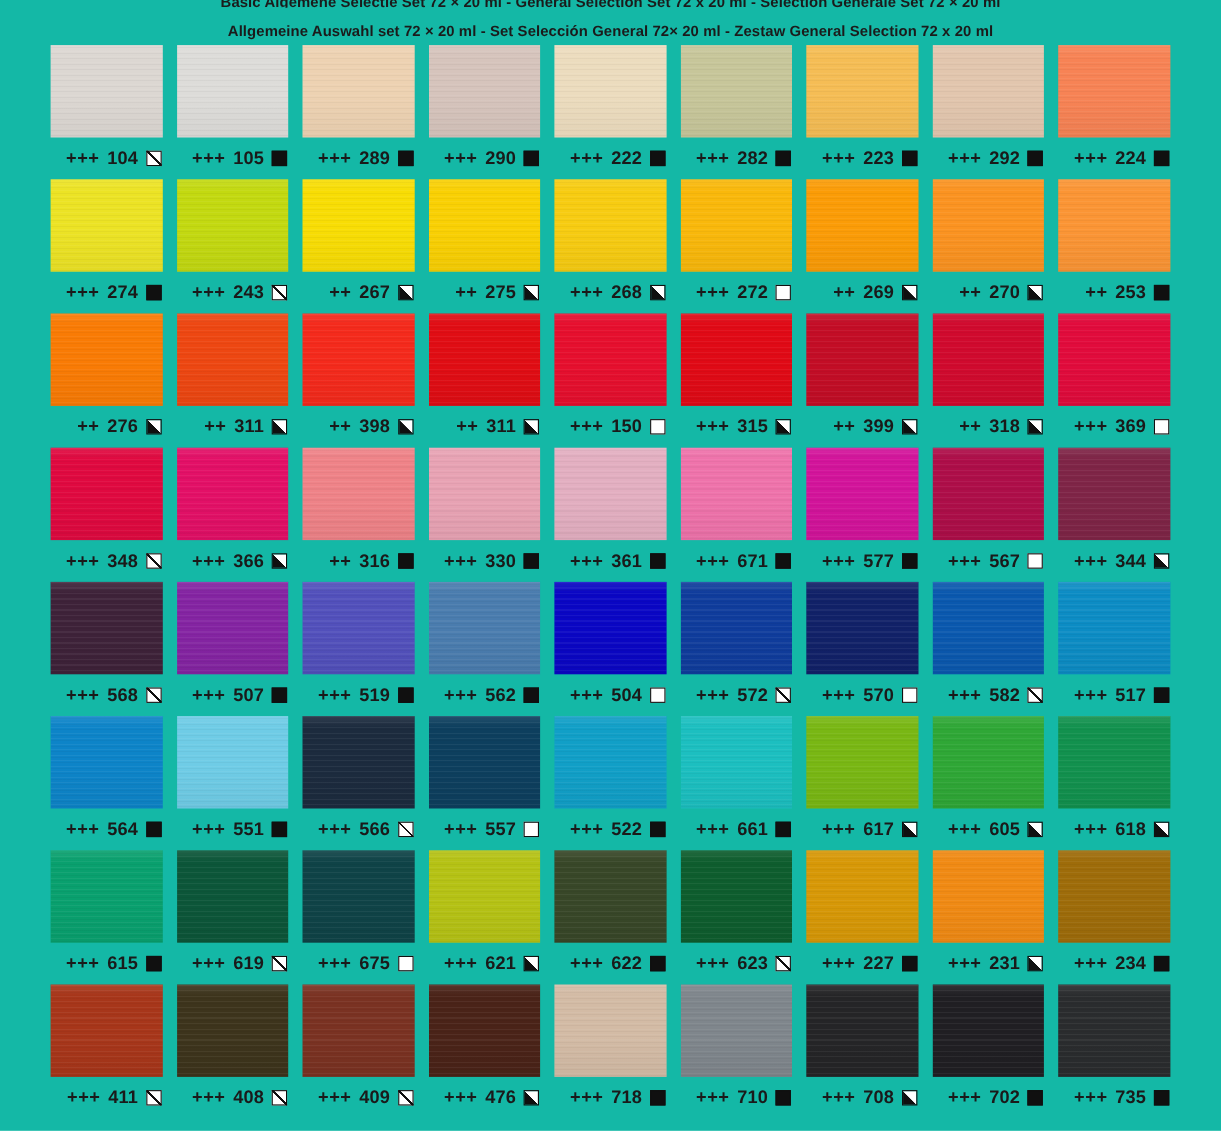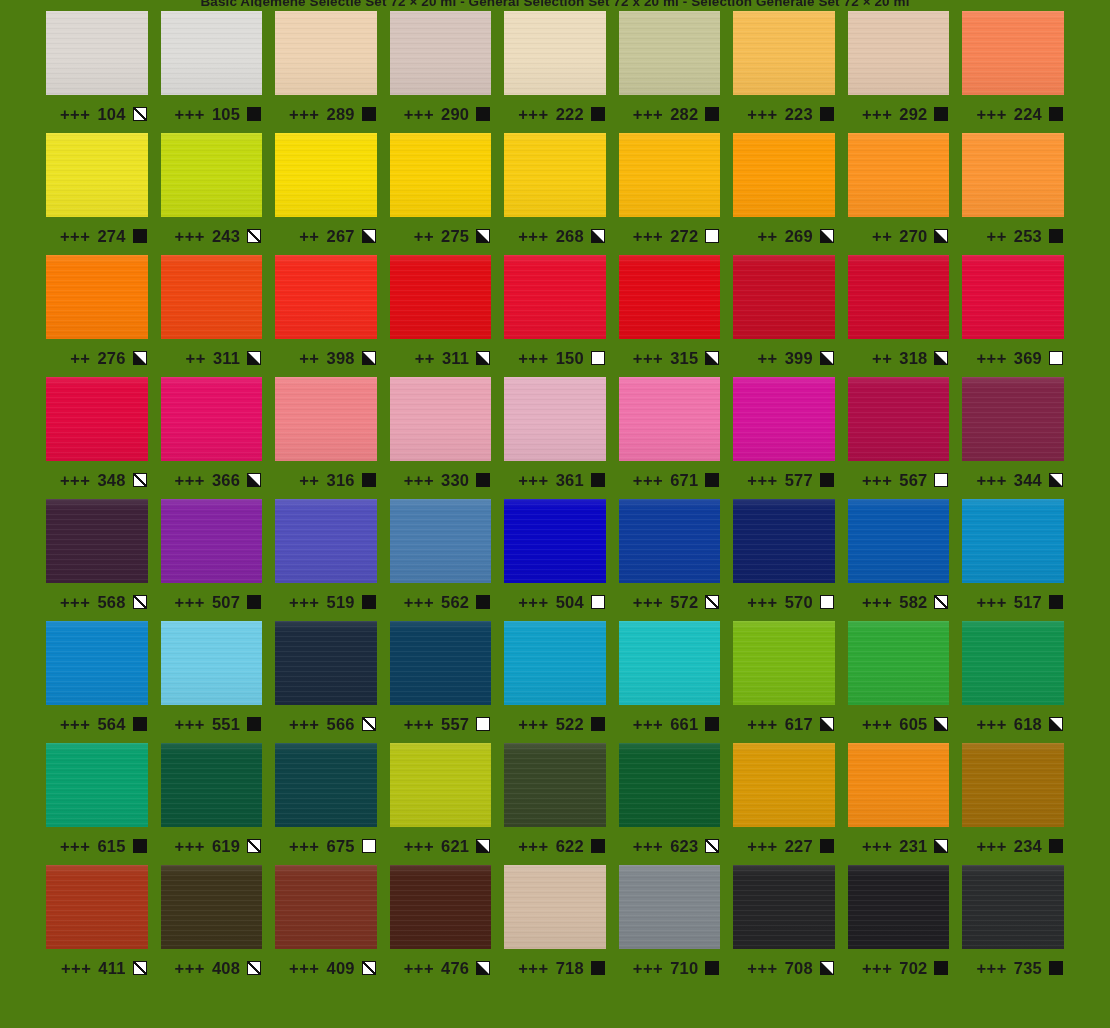--- a/index.html
+++ b/index.html
@@ -12,21 +12,21 @@
     height: 1028px;
     font-family: "Liberation Sans", sans-serif;
     color: #1a1a1a;
     overflow: hidden;
   }
 
   .page {
     position: relative;
     width: 1110px;
     height: 1028px;
-    background: #4d7c0f;
+    background: #14b8a6;
   }
 
   
   .header {
     width: 100%;
     text-align: center;
     padding-top: 0px;
   }
   .header-line {
     font-size: 13.5px;
@@ -164,20 +164,21 @@
     background: #ffffff;
   }
 </style>
 </head>
 <body>
 
 <div class="page">
 
   <div class="header">
     <div class="header-line header-line-1">Basic Algemene Selectie Set 72 × 20 ml  - General Selection Set 72 x 20 ml - Sélection Générale Set 72 × 20 ml</div>
+    <div class="header-line header-line-2">Allgemeine Auswahl set 72 × 20 ml - Set Selección General 72× 20 ml - Zestaw General Selection 72 x 20 ml</div>
   </div>
 
   <div class="swatch-grid" id="swatch-grid">
       <div class="swatch-cell">
         <div class="swatch-chip" style="background: rgb(220, 215, 210);"></div>
         <div class="swatch-label">
           <span class="swatch-rating">+++</span>
           <span class="swatch-code">104</span>
           <span class="op-icon op-semitransparent"></span>
         </div>

